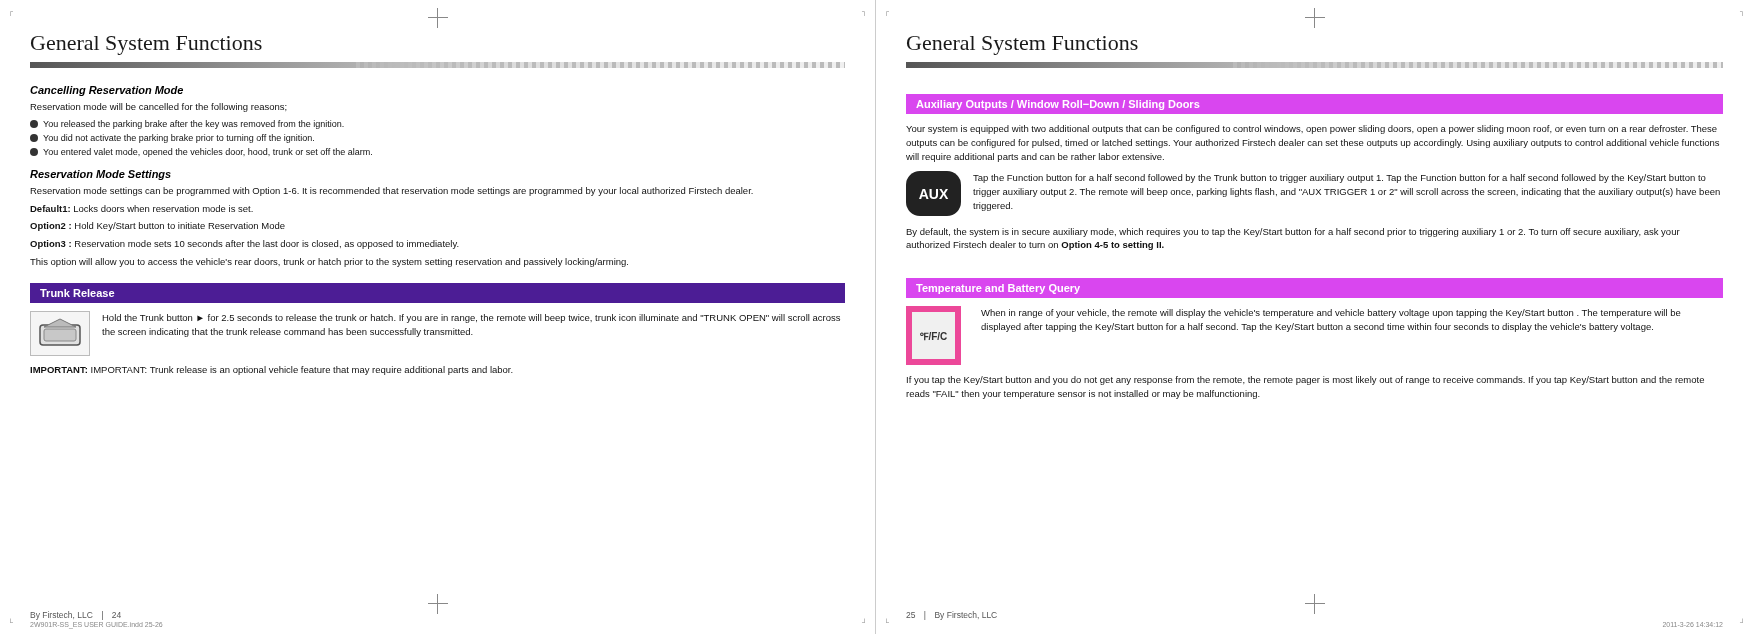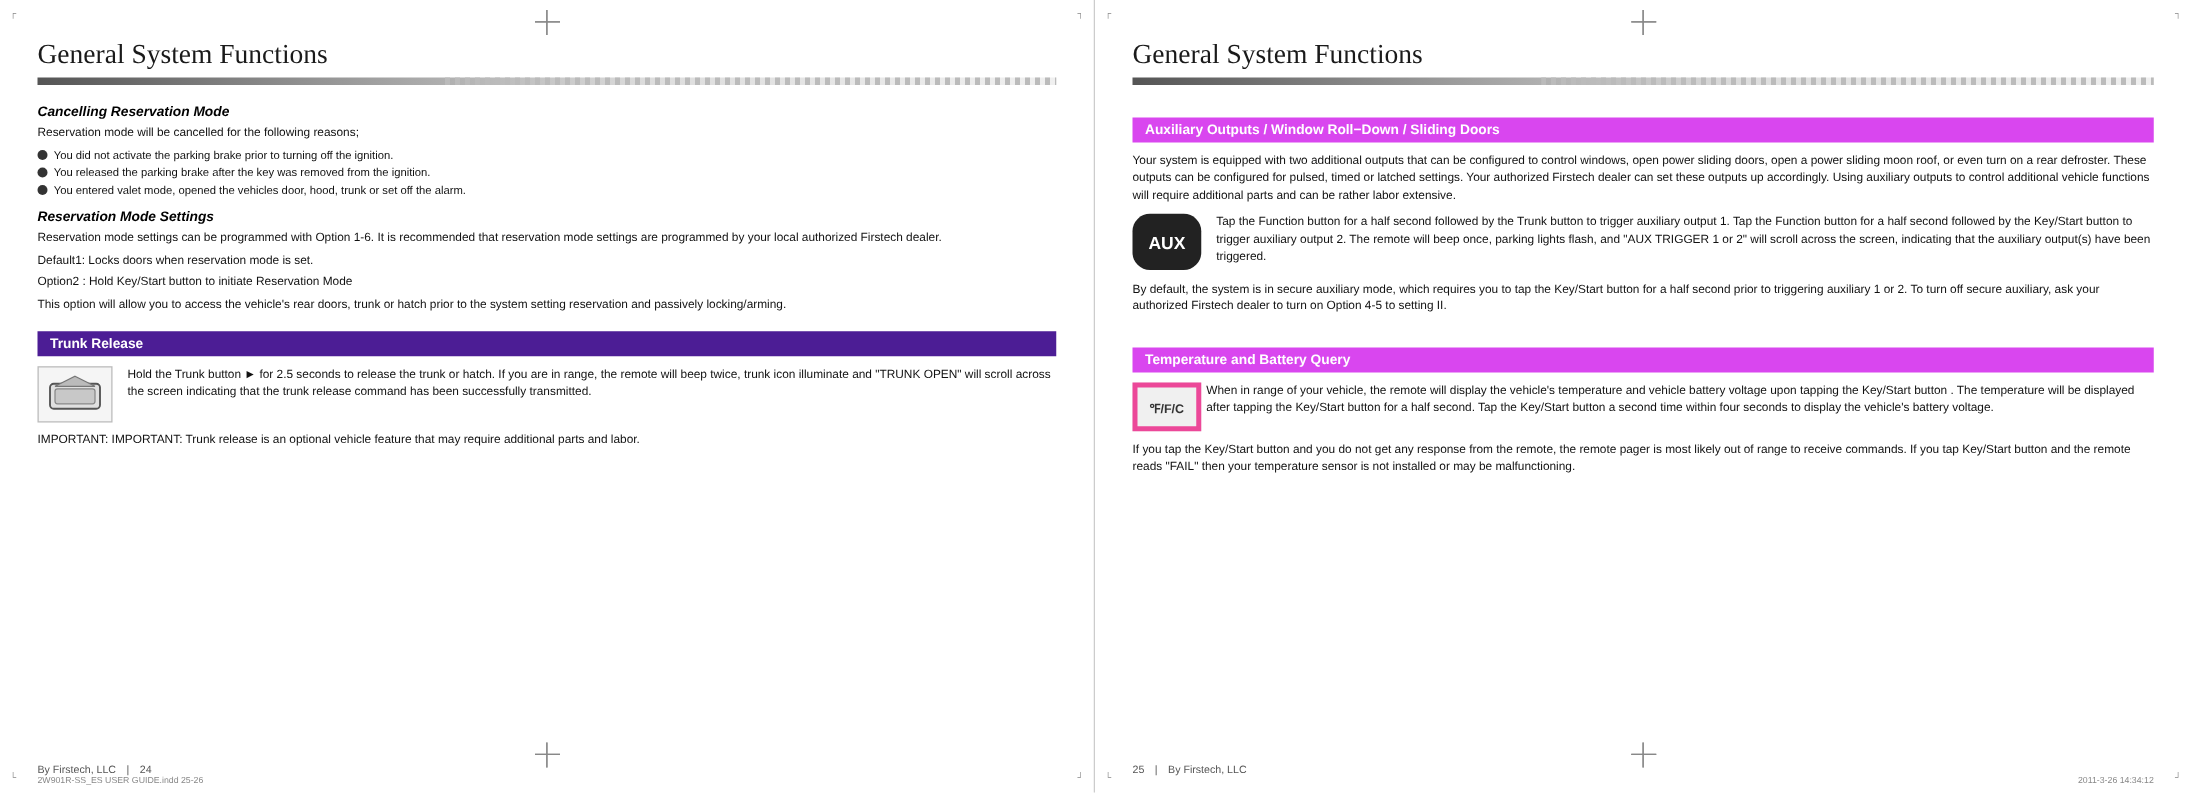--- a/index.html
+++ b/index.html
@@ -75,21 +75,21 @@
       width: 8px;
       height: 8px;
       background: #333;
       border-radius: 50%;
       display: inline-block;
       margin-right: 5px;
       margin-top: 2px;
       flex-shrink: 0;
     }
     .bold-label {
-      font-weight: normal;
+      font-weight: bold;
     }
     .section-box {
       background: #4c1d95;
       color: #fff;
       font-size: 11px;
       font-weight: bold;
       padding: 4px 10px;
       margin: 10px 0 8px 0;
       display: inline-block;
       width: 100%;
@@ -130,28 +130,28 @@
       align-items: center;
       justify-content: center;
       background: #222;
       color: #fff;
       font-size: 14px;
       font-weight: bold;
       border-radius: 14px;
     }
     .temp-icon {
       width: 55px;
-      height: 39px;
-      margin-right: 4px;
+      height: 59px;
+      margin-right: 20px;
       flex-shrink: 0;
       display: flex;
       align-items: center;
       justify-content: center;
       background: #f0f0f0;
-      border: 4px solid #ec4899;
+      border: 6px solid #ec4899;
       font-size: 11px;
       font-weight: bold;
       color: #333;
     }
     .important-text {
       font-size: 9.5px;
       color: #111;
       margin-top: 6px;
     }
     .footer-row {
@@ -243,44 +243,48 @@
   <div class="title-rule"></div>
 
   
   <div class="section-heading">Cancelling Reservation Mode</div>
   <div class="body-text">Reservation mode will be cancelled for the following reasons;</div>
 
   <div class="bullet-row-two">
     <div class="bullet-col">
       <div class="bullet-item">
         <span class="bullet-dot"></span>
-        <span style="font-size:9px;">You did not activate the parking brake prior to turning off the ignition.</span>
+        <span style="font-size:9px;">You released the parking brake after the key was removed from the ignition.</span>
       </div>
       <div class="bullet-item">
         <span class="bullet-dot"></span>
-        <span style="font-size:9px;">You released the parking brake after the key was removed from the ignition.</span>
+        <span style="font-size:9px;">You did not activate the parking brake prior to turning off the ignition.</span>
       </div>
       <div class="bullet-item">
         <span class="bullet-dot"></span>
         <span style="font-size:9px;">You entered valet mode, opened the vehicles door, hood, trunk or set off the alarm.</span>
       </div>
     </div>
   </div>
 
   
   <div class="section-heading" style="margin-top:8px;">Reservation Mode Settings</div>
   <div class="body-text">Reservation mode settings can be programmed with Option 1-6.  It is recommended that reservation mode settings are programmed by your local authorized Firstech dealer.</div>
 
   <div class="body-text">
     <span class="bold-label">Default1: </span>
     <span>Locks doors when reservation mode is set.</span>
   </div>
   <div class="body-text">
     <span class="bold-label">Option2 : </span>
     <span>Hold Key/Start button to initiate Reservation Mode</span>
+  </div>
+  <div class="body-text">
+    <span class="bold-label">Option3 : </span>
+    <span>Reservation mode sets 10 seconds after the last door is closed, as opposed to immediately.</span>
   </div>
 
   <div class="body-text" style="margin-top:4px;">This option will allow you to access the vehicle's rear doors, trunk or hatch prior to the system setting reservation and passively locking/arming.</div>
 
   
   <div class="section-box">Trunk Release</div>
 
   <div class="icon-row">
     <div class="trunk-icon">
       <svg width="44" height="32" viewBox="0 0 44 32">

